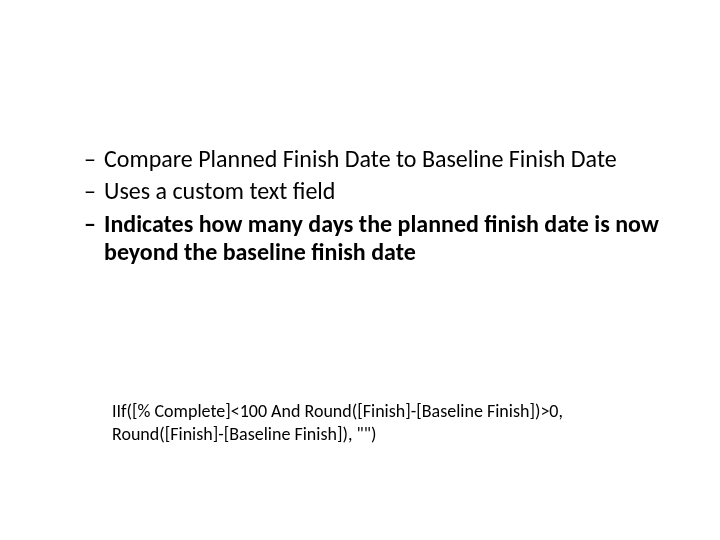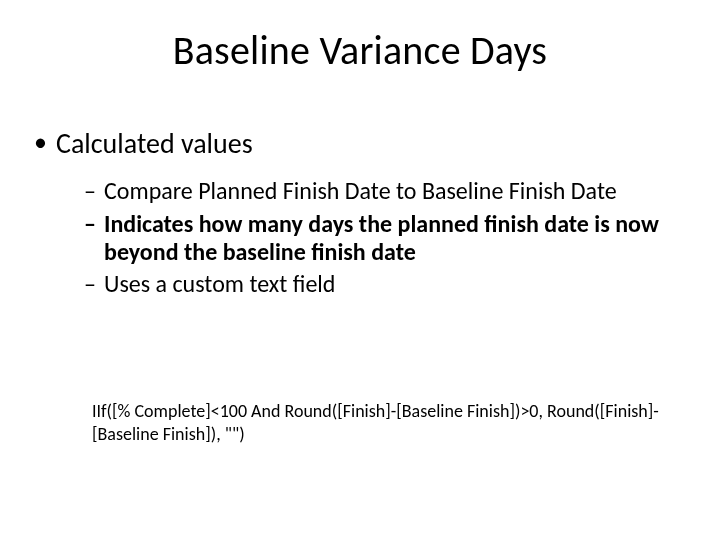--- a/index.html
+++ b/index.html
@@ -64,38 +64,36 @@
     position: absolute;
     left: 0;
     top: 0;
   }
   .bold {
     font-weight: 700;
   }
   .formula {
     position: absolute;
     top: 400px;
-    left: 92px;
+    left: 112px;
     right: 60px;
     font-size: 18px;
     line-height: 1.25;
   }
 </style>
 </head>
 <body>
 
 <div class="slide">
 
-  <div class="title">Baseline Variance Days</div>
 
   <div class="body">
-    <div class="level1">Calculated values</div>
 
     <div class="level2-wrap">
       <div class="level2">Compare Planned Finish Date to Baseline Finish Date</div>
+      <div class="level2">Uses a custom text field</div>
       <div class="level2 bold">Indicates how many days the planned finish date is now beyond the baseline finish date</div>
-      <div class="level2">Uses a custom text field</div>
     </div>
   </div>
 
   <div class="formula">IIf([% Complete]&lt;100 And Round([Finish]-[Baseline Finish])&gt;0, Round([Finish]-[Baseline Finish]), "")</div>
 
 </div>
 
 </body></html>

